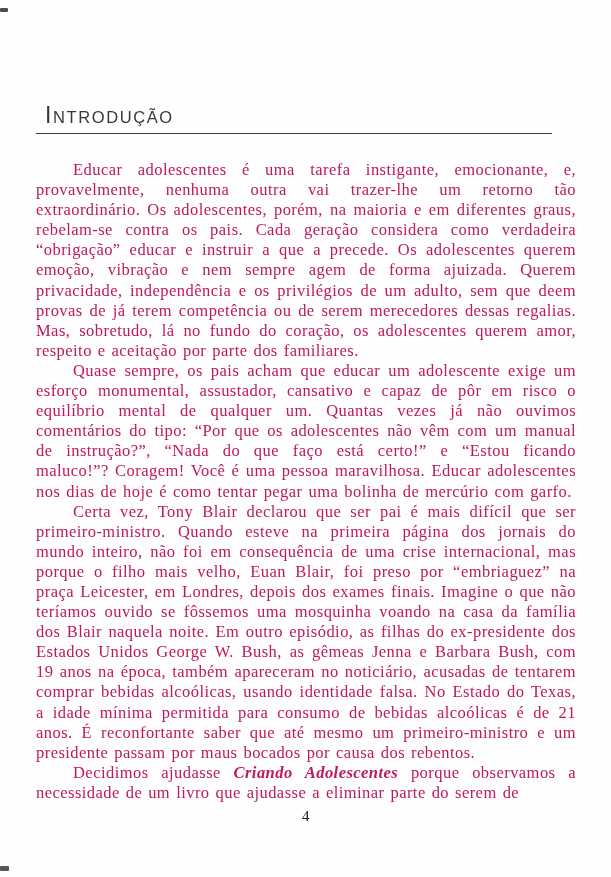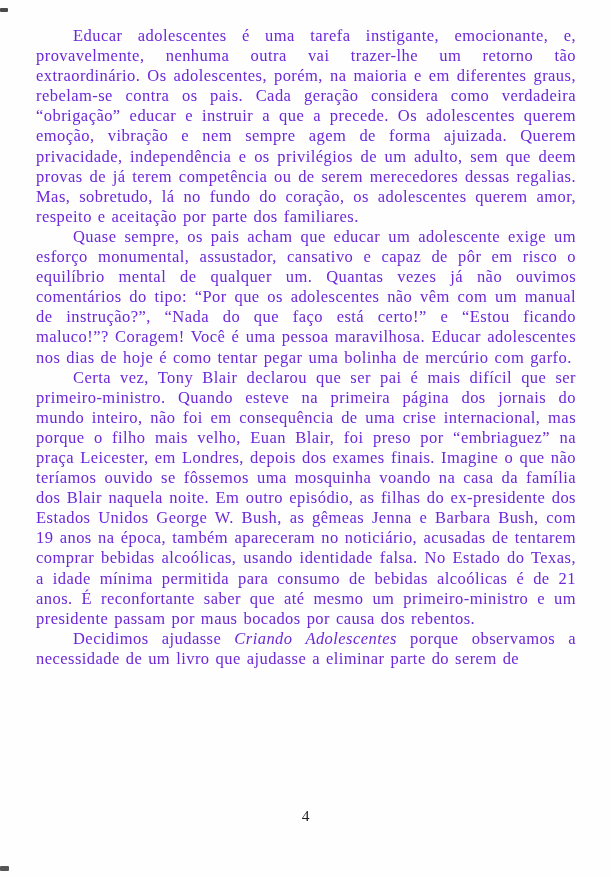--- a/index.html
+++ b/index.html
@@ -61,24 +61,24 @@
     margin-top: 26px;
   }
   .body-text p {
     margin: 0;
     text-align: justify;
     text-indent: 37px;
     font-size: 16.5px;
     line-height: 20.1px;
     letter-spacing: 0.45px;
     word-spacing: 1.4px;
-    color: #6d28d9;
+    color: #be185d;
   }
   .book-title {
-    font-weight: normal;
+    font-weight: bold;
     font-style: italic;
   }
 
   .page-number {
     position: absolute;
     top: 807px;
     left: 0;
     width: 611px;
     text-align: center;
     font-family: "Liberation Serif", serif;
@@ -89,20 +89,26 @@
 </head>
 <body>
 
 <div class="page">
 
   <div class="scan-mark top-left"></div>
   <div class="scan-mark bottom-left"></div>
 
   <div class="content">
 
+    <div class="heading-block">
+      <h1 class="chapter-heading">
+        <span class="initial">I</span><span class="rest">NTRODUÇÃO</span>
+      </h1>
+      <div class="heading-rule"></div>
+    </div>
 
     <div class="body-text">
       <p>Educar adolescentes é uma tarefa instigante, emocionante, e, provavelmente, nenhuma outra vai trazer-lhe um retorno tão extraordinário. Os adolescentes, porém, na maioria e em diferentes graus, rebelam-se contra os pais. Cada geração considera como verdadeira “obrigação” educar e instruir a que a precede. Os adolescentes querem emoção, vibração e nem sempre agem de forma ajuizada. Querem privacidade, independência e os privilégios de um adulto, sem que deem provas de já terem competência ou de serem merecedores dessas regalias. Mas, sobretudo, lá no fundo do coração, os adolescentes querem amor, respeito e aceitação por parte dos familiares.</p>
       <p>Quase sempre, os pais acham que educar um adolescente exige um esforço monumental, assustador, cansativo e capaz de pôr em risco o equilíbrio mental de qualquer um. Quantas vezes já não ouvimos comentários do tipo: “Por que os adolescentes não vêm com um manual de instrução?”, “Nada do que faço está certo!” e “Estou ficando maluco!”? Coragem! Você é uma pessoa maravilhosa. Educar adolescentes nos dias de hoje é como tentar pegar uma bolinha de mercúrio com garfo.</p>
       <p>Certa vez, Tony Blair declarou que ser pai é mais difícil que ser primeiro-ministro. Quando esteve na primeira página dos jornais do mundo inteiro, não foi em consequência de uma crise internacional, mas porque o filho mais velho, Euan Blair, foi preso por “embriaguez” na praça Leicester, em Londres, depois dos exames finais. Imagine o que não teríamos ouvido se fôssemos uma mosquinha voando na casa da família dos Blair naquela noite. Em outro episódio, as filhas do ex-presidente dos Estados Unidos George W. Bush, as gêmeas Jenna e Barbara Bush, com 19 anos na época, também apareceram no noticiário, acusadas de tentarem comprar bebidas alcoólicas, usando identidade falsa. No Estado do Texas, a idade mínima permitida para consumo de bebidas alcoólicas é de 21 anos. É reconfortante saber que até mesmo um primeiro-ministro e um presidente passam por maus bocados por causa dos rebentos.</p>
       <p><span>Decidimos ajudasse </span><span class="book-title">Criando Adolescentes</span><span> porque observamos a necessidade de um livro que ajudasse a eliminar parte do serem de</span></p>
     </div>
 
   </div>
 

